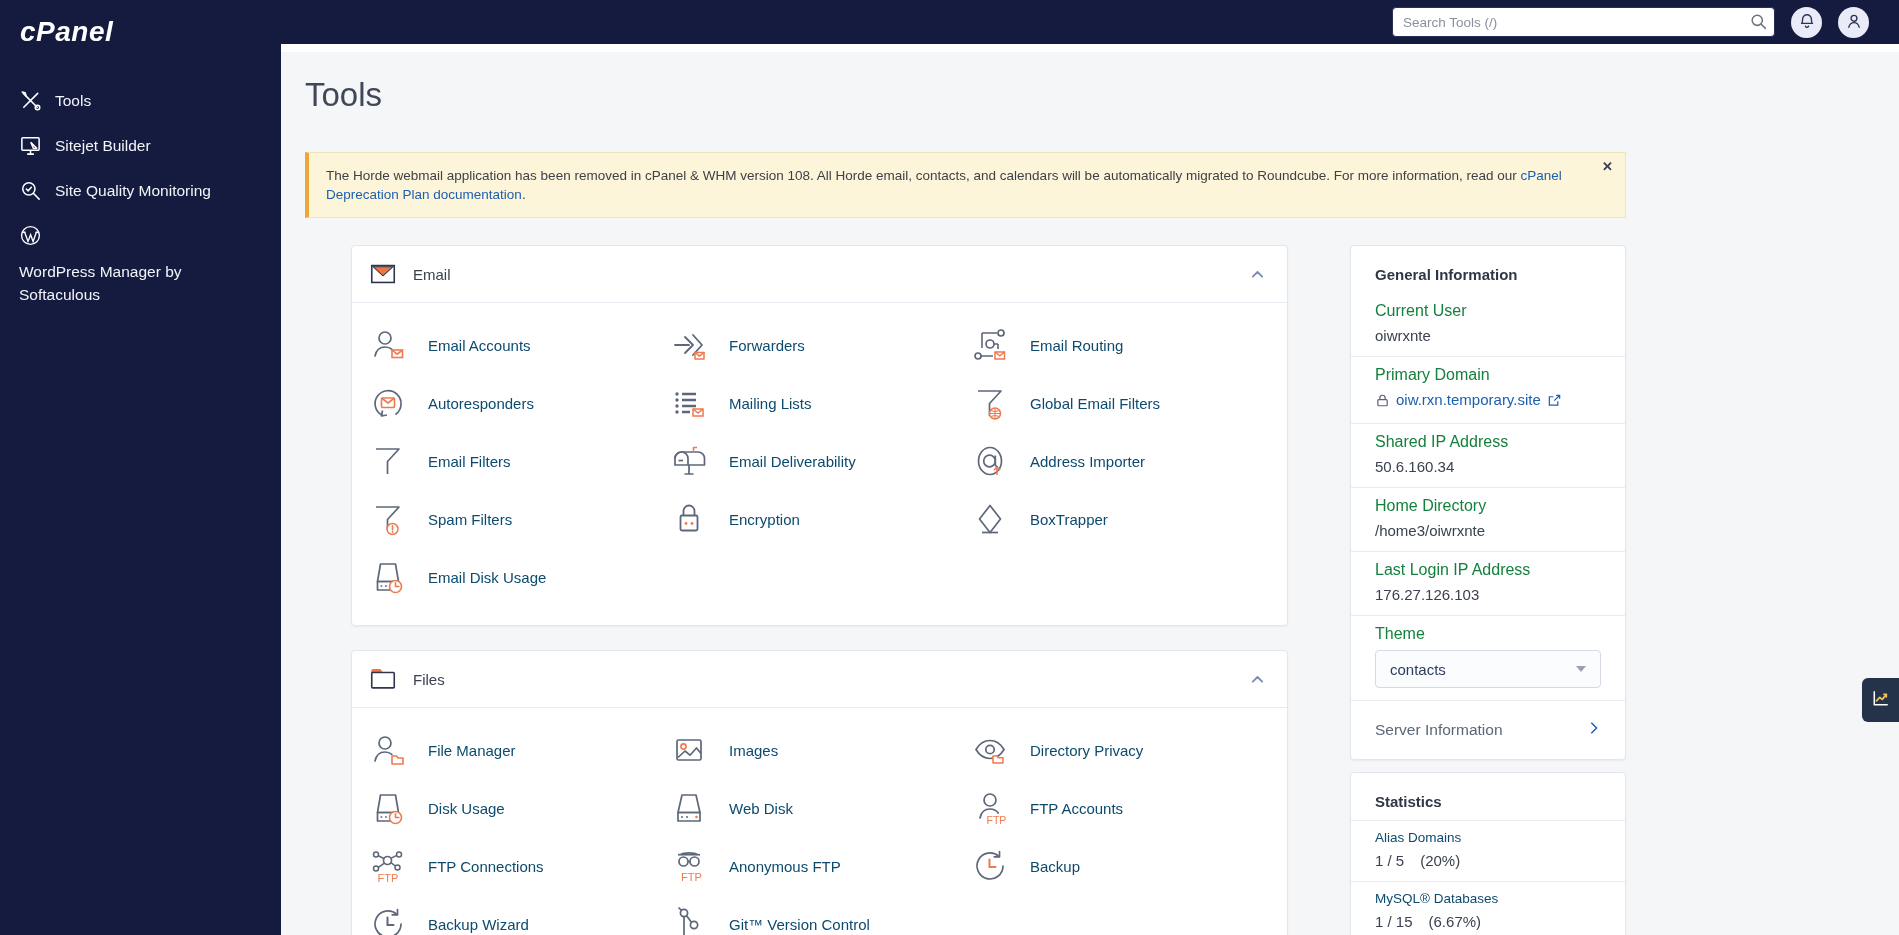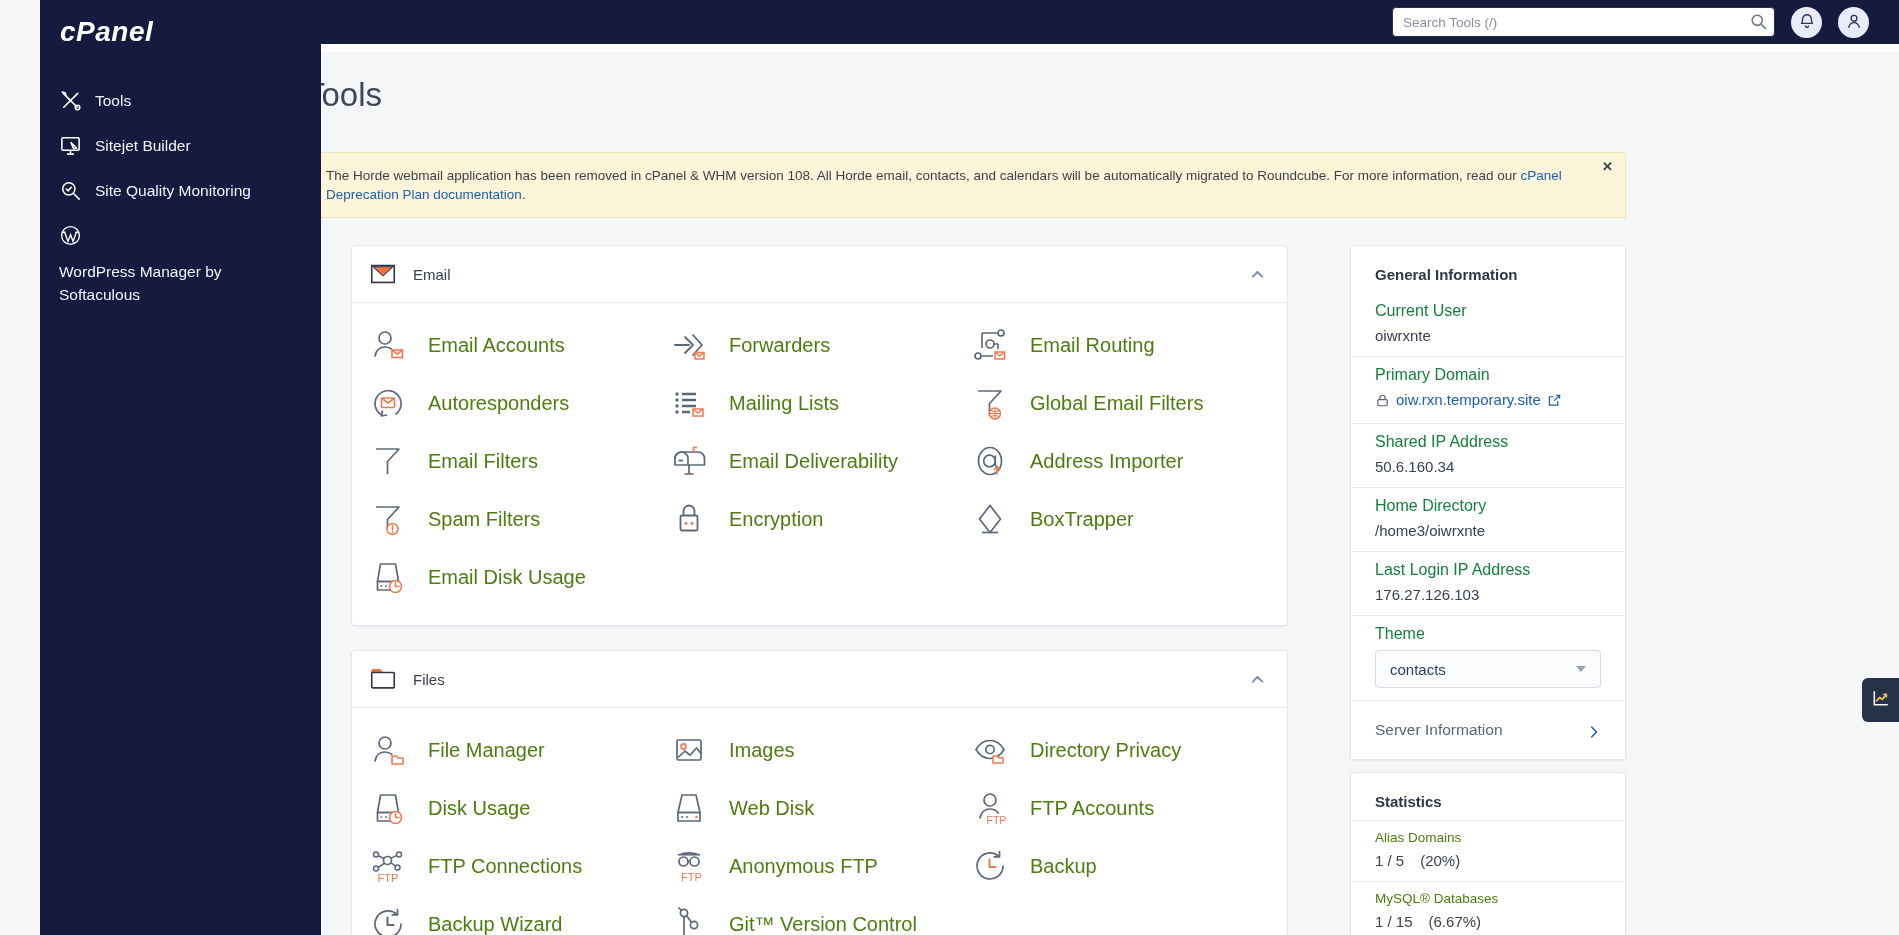--- a/index.html
+++ b/index.html
@@ -1,20 +1,20 @@
 <!DOCTYPE html>
 <html><head>
 <meta charset="utf-8">
 <style>
   * { margin:0; padding:0; box-sizing:border-box; }
   html,body { width:1899px; height:935px; overflow:hidden; }
   body { font-family:"Liberation Sans", sans-serif; background:#f5f6f8; position:relative; }
 
   
-  .sidebar { position:absolute; left:0; top:0; width:281px; height:935px; background:#141b3f; color:#fff; z-index:30;margin-left:40px; }
+  .sidebar { position:absolute; left:0; top:0; width:281px; height:935px; background:#141b3f; color:#fff; z-index:30; }
   .logo { font-size:28px; font-weight:700; font-style:italic; letter-spacing:.5px; padding:16px 0 0 20px; cursor:pointer; }
   .nav { margin-top:30px; }
   .side-item { display:flex; align-items:center; flex-wrap:wrap; gap:13px; padding:11px 16px 11px 19px; font-size:15.5px; color:#f2f4f9; cursor:pointer; line-height:23px; }
   .side-ic { width:23px; height:23px; flex:0 0 23px; color:#fff; }
   .side-ic svg { width:100%; height:100%; }
 
   
   .topbar { position:absolute; left:268px; right:0; top:0; height:44px; background:#141b3f; display:flex; align-items:center; justify-content:flex-end; gap:16px; padding-right:30px; z-index:20; }
   .search-wrap { position:relative; width:383px; height:30px; }
   .search-wrap input { width:100%; height:100%; border:1.5px solid #262f55; border-radius:4px; background:#fff; padding:0 32px 0 10px; font-size:13.5px; color:#333a4d; font-family:inherit; outline:none; }
@@ -40,38 +40,38 @@
   .sec-header { display:flex; align-items:center; gap:15px; height:57px; padding:0 22px 0 16px; border-bottom:1px solid #e8ebf1; cursor:pointer; }
   .sec-ic { width:30px; height:30px; }
   .sec-ic svg { width:100%; height:100%; }
   .sec-title { font-size:15px; color:#39404f; }
   .sec-chevron { margin-left:auto; width:15px; height:15px; cursor:pointer; }
 
   .sec-grid { display:grid; grid-template-columns:repeat(3,1fr); row-gap:10px; padding:18px 16px 24px; }
   .tool-item { display:flex; align-items:center; gap:20px; height:48px; cursor:pointer; }
   .tool-ic { width:40px; height:40px; flex:0 0 40px; color:#5d6779; }
   .tool-ic svg { width:100%; height:100%; }
-  .tool-label { font-size:20px; color:#4d7c0f; }
+  .tool-label { font-size:15px; color:#0c4a6e; }
 
   .card h2 { font-size:15px; font-weight:700; color:#2f3747; padding:20px 24px 10px; }
   .gi-row { padding:9px 24px 12px; border-top:1px solid #e9ebf0; }
   .gi-row:first-of-type { border-top:none; }
   .gi-label { font-size:16px; color:#15803d; margin-bottom:7px; }
   .gi-value { font-size:15px; color:#3a4150; }
   .gi-value a { color:#1c5fb0; text-decoration:none; display:inline-flex; align-items:flex-end; gap:6px; cursor:pointer; }
   .mini-ic { width:15px; height:15px; display:inline-block; }
 
   .select-box { margin-top:2px; width:100%; height:38px; background:#fbfcfd; border:1px solid #d5dae3; border-radius:4px; display:flex; align-items:center; padding:0 14px; font-size:15px; color:#2d3c5e; cursor:pointer; }
   .select-caret { margin-left:auto; width:0; height:0; border-left:5px solid transparent; border-right:5px solid transparent; border-top:6px solid #9aa1b0; }
 
-  .server-row { display:flex; align-items:flex-end; justify-content:space-between; padding:20px 24px; border-top:1px solid #e9ebf0; font-size:15.5px; color:#5c6678; cursor:pointer; }
+  .server-row { display:flex; align-items:flex-start; justify-content:space-between; padding:20px 24px; border-top:1px solid #e9ebf0; font-size:15.5px; color:#5c6678; cursor:pointer; }
   .server-chev { width:14px; height:14px; }
 
   .stat-row { padding:9px 24px 12px; border-top:1px solid #e9ebf0; }
-  .stat-label { font-size:13.5px; color:#4d7c0f; margin-bottom:7px; }
+  .stat-label { font-size:13.5px; color:#0c4a6e; margin-bottom:7px; }
   .stat-value { font-size:15px; color:#3a4150; }
   .stat-pct { margin-left:16px; }
 
   .flyout-btn { position:absolute; right:0; top:678px; width:37px; height:44px; background:#24324a; border:none; border-radius:6px 0 0 6px; display:flex; align-items:center; justify-content:center; cursor:pointer; z-index:40; }
   .flyout-btn svg { width:21px; height:21px; }
 </style>
 </head>
 <body>
 
 <aside class="sidebar">

